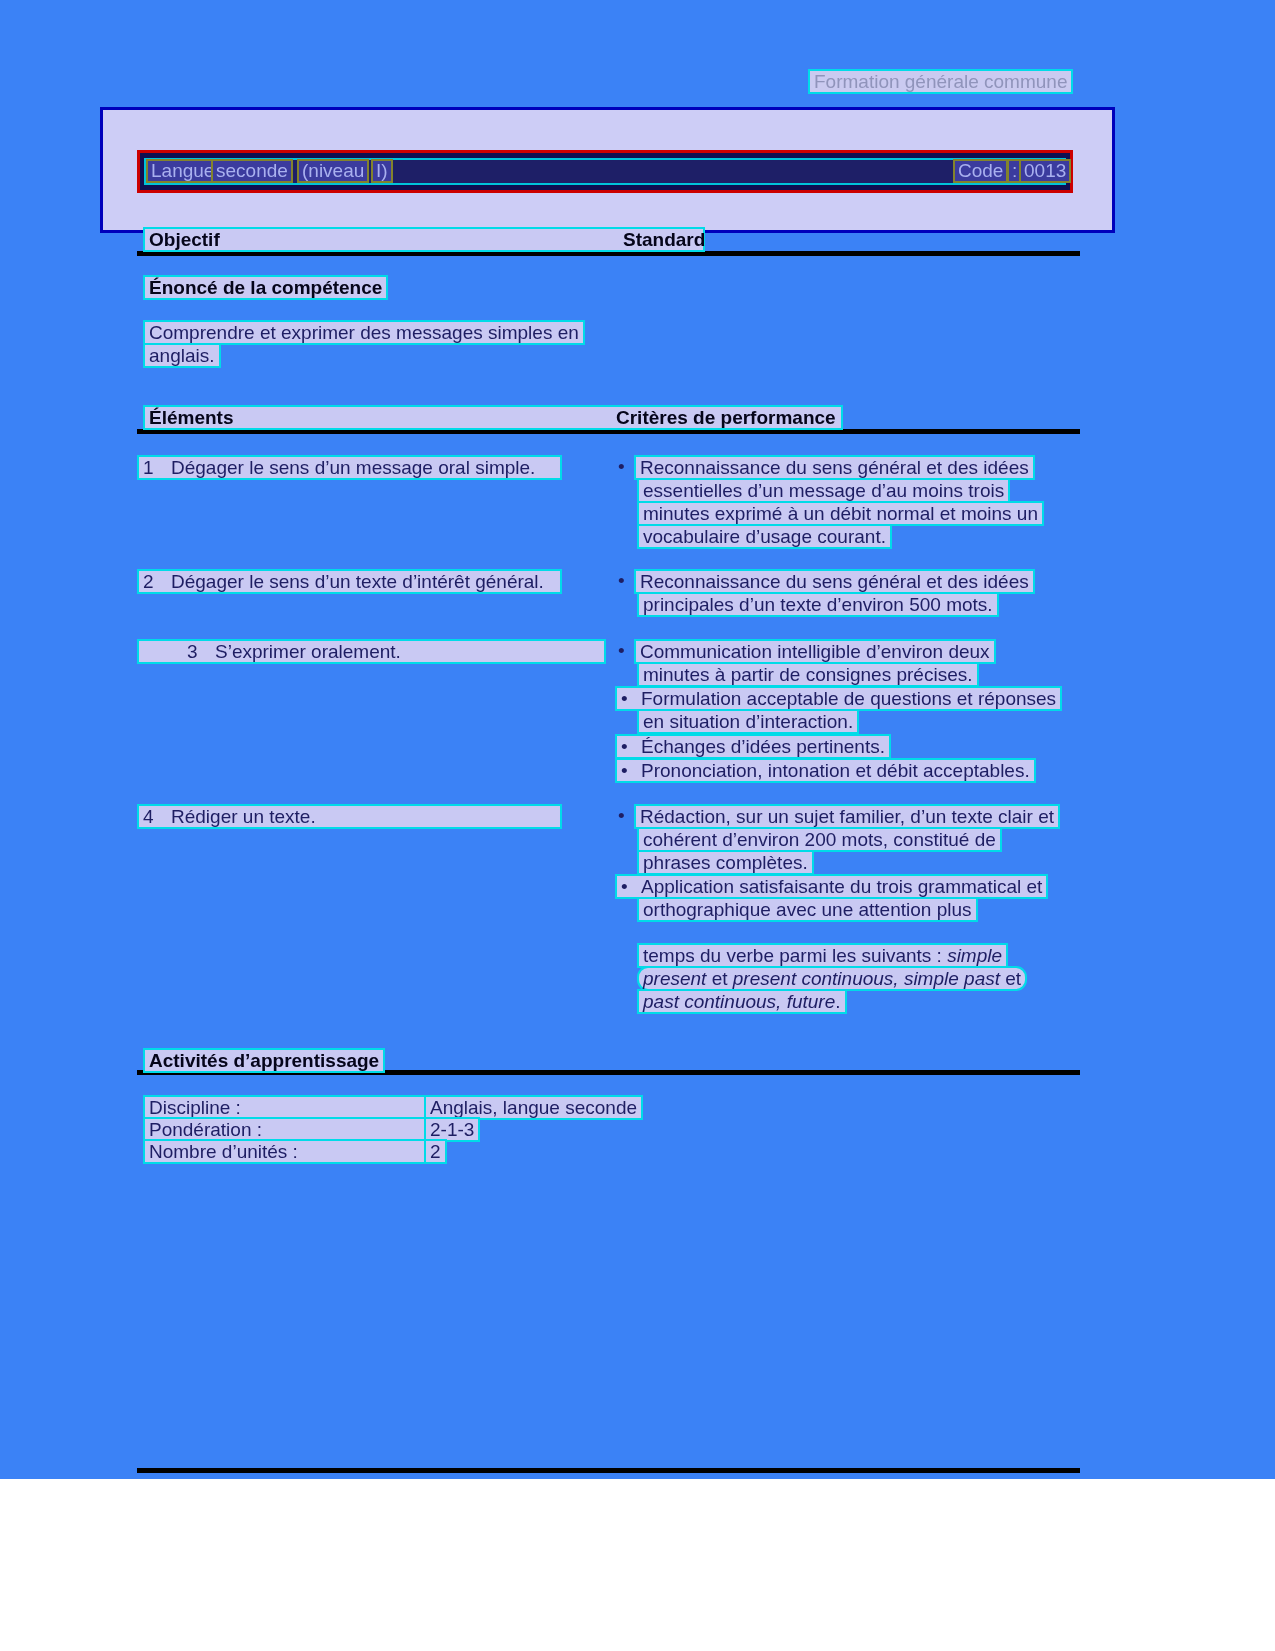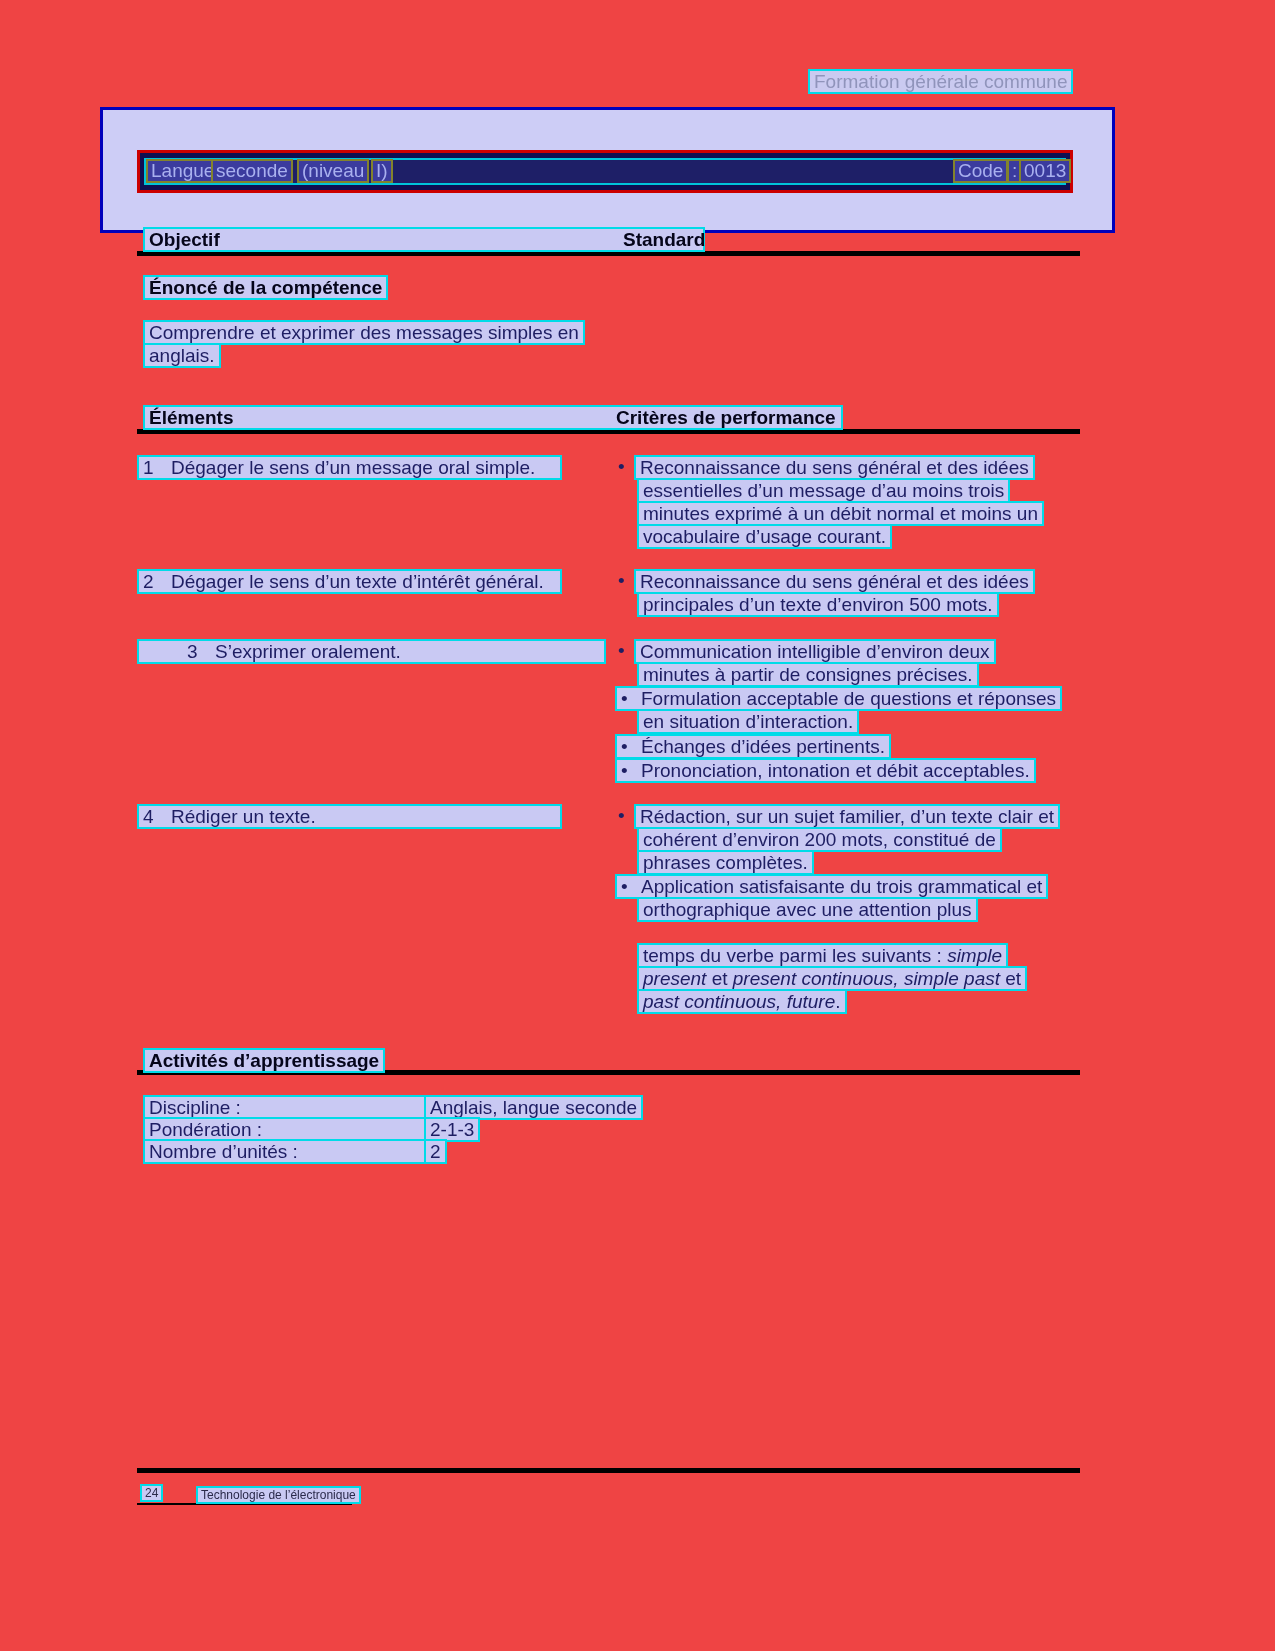--- a/index.html
+++ b/index.html
@@ -1,17 +1,17 @@
 <!DOCTYPE html>
 <html><head>
 <meta charset="utf-8">
 <style>
   html,body{margin:0;padding:0;background:#ffffff;}
   .page{
-    position:relative;width:1275px;height:1651px;background:#ef4444;
+    position:relative;width:1275px;height:1479px;background:#3b82f6;
     font-family:"Liberation Sans","DejaVu Sans",sans-serif;overflow:hidden;
   }
   
   .hl{
     position:absolute;background:#c9c9f3;border:2px solid #00dbe8;
     padding:0 4px;white-space:nowrap;font-size:19px;line-height:21px;
     color:#1e1e63;z-index:5;
   }
   .hd{font-weight:bold;color:#05051a;}
   .muted{color:#9094bb;background:#cacaf0;}
@@ -115,21 +115,21 @@
     <span class="num">4</span><span>Rédiger un texte.</span>
   </div>
   <span class="bullet-dot" style="left:618px;top:804px;">•</span>
   <span class="hl" style="left:634px;top:804px;">Rédaction, sur un sujet familier, d’un texte clair et</span>
   <span class="hl" style="left:637px;top:827px;">cohérent d’environ 200 mots, constitué de</span>
   <span class="hl" style="left:637px;top:850px;">phrases complètes.</span>
 
   <span class="hl" style="left:615px;top:874px;"><span class="inbullet">•</span><span>Application satisfaisante du trois grammatical et</span></span>
   <span class="hl" style="left:637px;top:897px;">orthographique avec une attention plus</span>
   <span class="hl" style="left:637px;top:943px;"><span>temps du verbe parmi les suivants : </span><span class="it">simple</span></span>
-  <span class="hl" style="left:637px;top:966px;"><span class="it">present</span><span> et </span><span class="it">present continuous, simple past</span><span> et</span></span>
+  <span class="hl" style="left:637px;top:966px;border-radius:11px;"><span class="it">present</span><span> et </span><span class="it">present continuous, simple past</span><span> et</span></span>
   <span class="hl" style="left:637px;top:989px;"><span class="it">past continuous, future</span><span>.</span></span>
 
   <span class="hl hd" style="left:143px;top:1048px;z-index:6;">Activités d’apprentissage</span>
   <div class="rule" style="left:137px;top:1070px;width:943px;"></div>
 
   <div class="hl act-label" style="left:143px;top:1095px;">Discipline :</div>
   <span class="hl" style="left:424px;top:1095px;">Anglais, langue seconde</span>
 
   <div class="hl act-label" style="left:143px;top:1117px;">Pondération :</div>
   <span class="hl" style="left:424px;top:1117px;">2-1-3</span>

